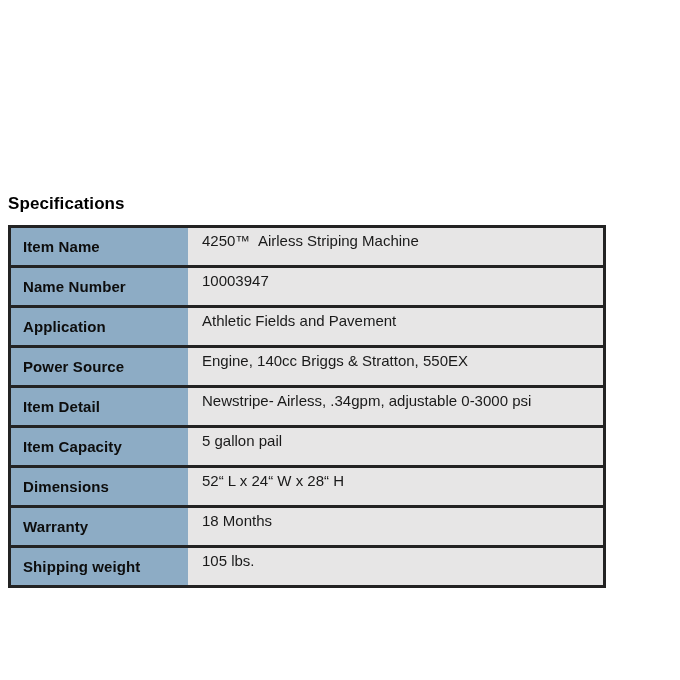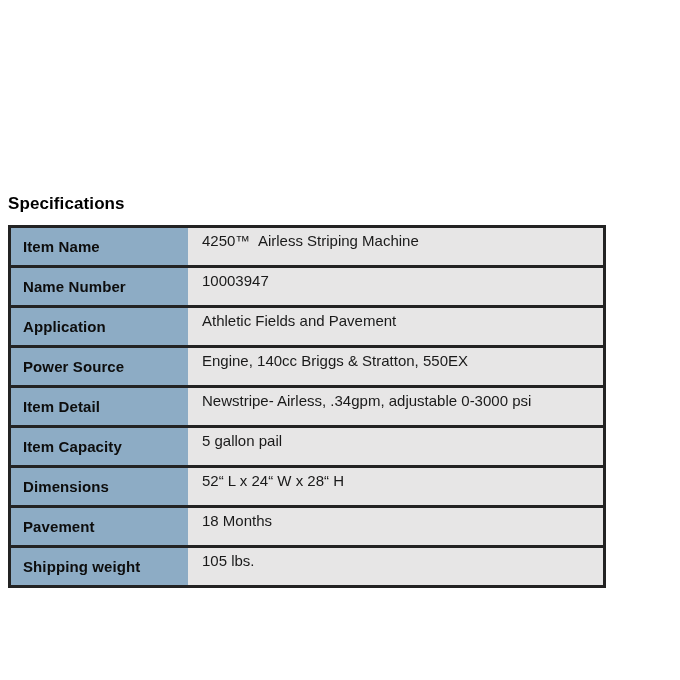--- a/index.html
+++ b/index.html
@@ -88,21 +88,21 @@
         </tr>
         <tr>
           <td class="label-cell">Item Capacity</td>
           <td class="value-cell">5 gallon pail</td>
         </tr>
         <tr>
           <td class="label-cell">Dimensions</td>
           <td class="value-cell">52“ L x 24“ W x 28“ H</td>
         </tr>
         <tr>
-          <td class="label-cell">Pavement</td>
+          <td class="label-cell">Warranty</td>
           <td class="value-cell">18 Months</td>
         </tr>
         <tr>
           <td class="label-cell">Shipping weight</td>
           <td class="value-cell">105 lbs.</td>
         </tr>
       </tbody>
   </table>
 </div>
 

